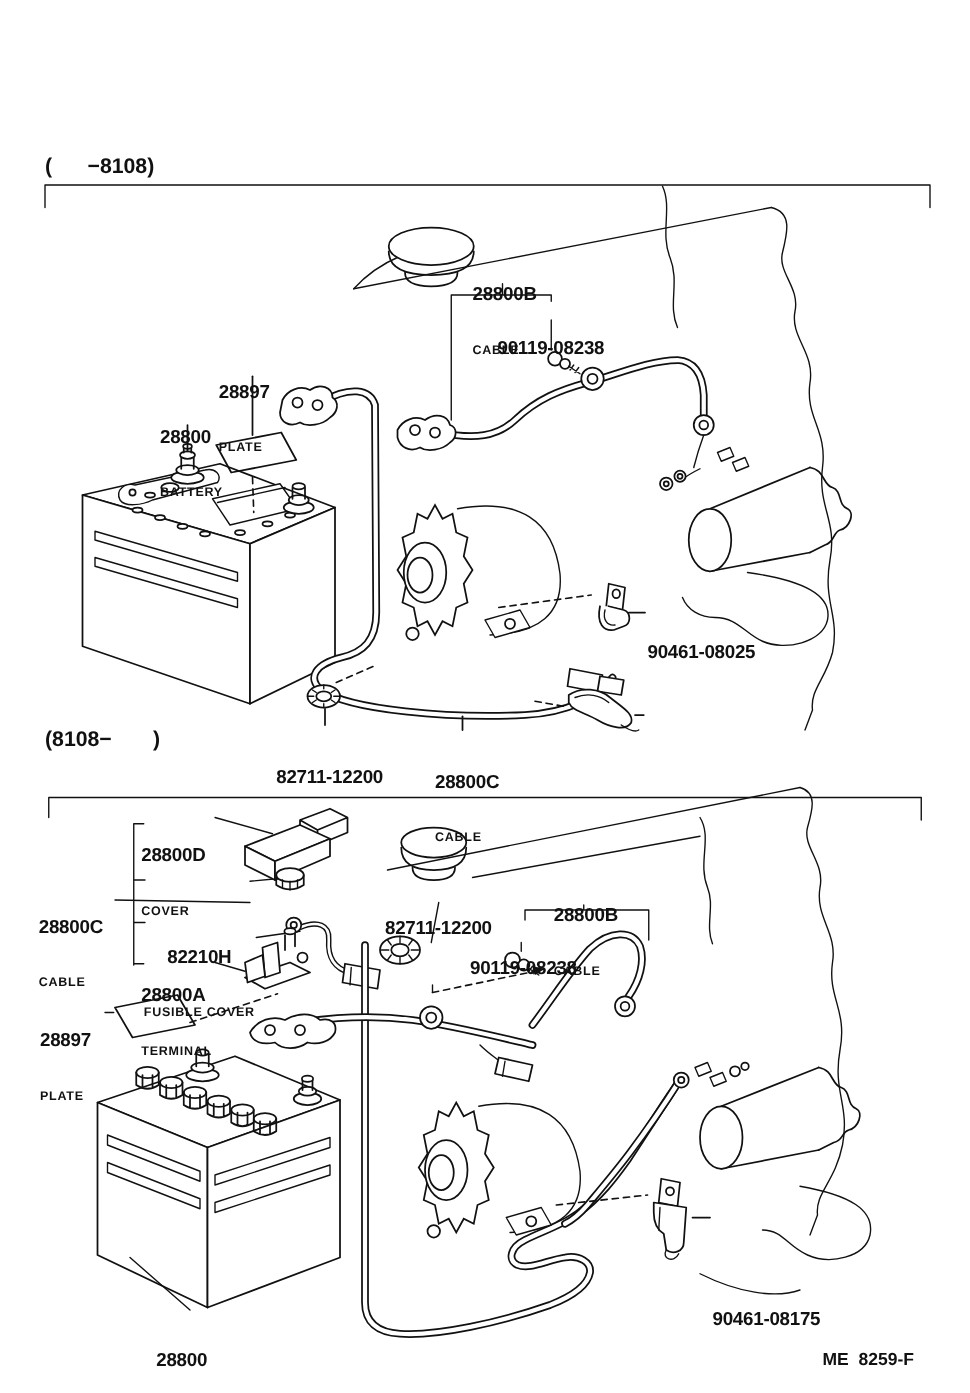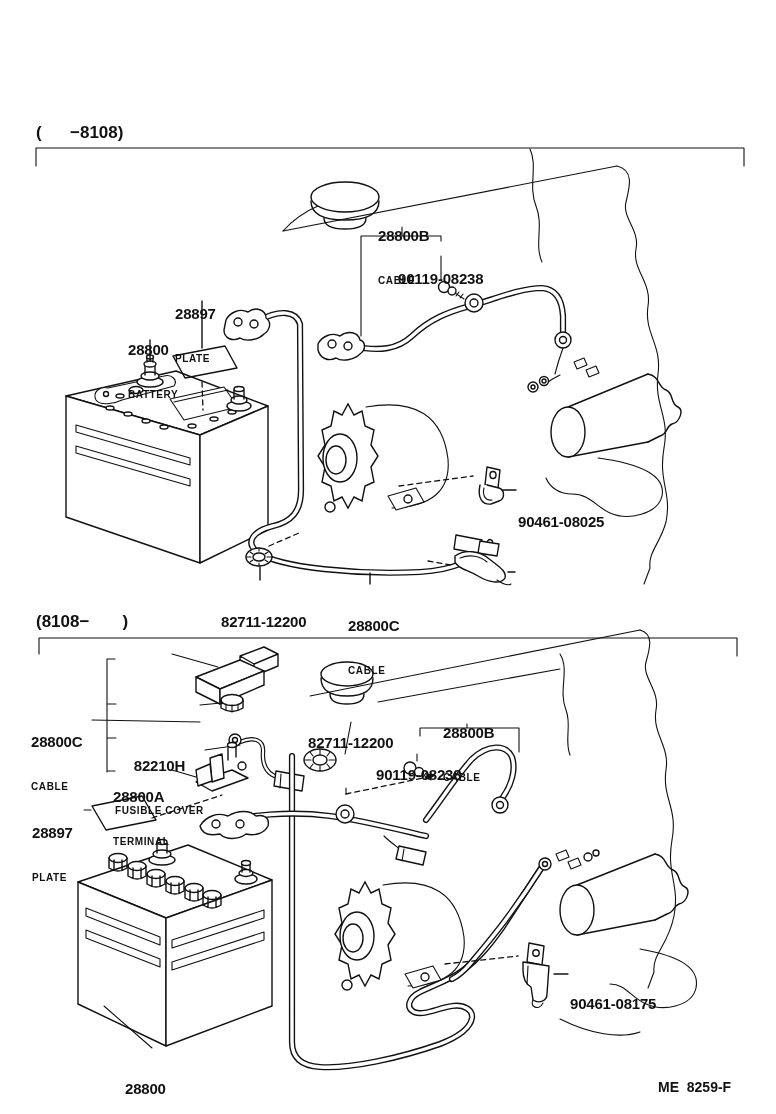--- a/index.html
+++ b/index.html
@@ -32,24 +32,24 @@
   .lbl-t-cablec{left:348px;top:542px;}
   .lbl-b-cover{left:113px;top:601px;}
   .lbl-b-nut{left:115px;top:652px;}
   .lbl-b-cablec{left:31px;top:658px;}
   .lbl-b-fuse{left:115px;top:682px;text-align:center;}
   .lbl-b-term{left:113px;top:713px;}
   .lbl-b-grommet{left:308px;top:659px;}
   .lbl-b-cableb{left:443px;top:649px;}
   .lbl-b-bolt{left:376px;top:691px;}
   .lbl-b-plate{left:32px;top:749px;}
-  .lbl-b-clamp{left:570px;top:920px;}
+  .lbl-b-clamp{left:570px;top:972px;}
   .lbl-b-batt{left:125px;top:1005px;}
   .range-top{left:36px;top:80px;}
-  .range-bottom{left:36px;top:569px;text-align:right;}
+  .range-bottom{left:36px;top:539px;text-align:right;}
   .figcode{left:658px;top:1036px;}
 </style>
 </head>
 <body>
 
 <div id="page">
 
 <svg id="art" width="776" height="1114" viewBox="0 0 776 1114">
   <defs>
     <pattern id="hatch" width="6" height="6" patternUnits="userSpaceOnUse" patternTransform="rotate(45)">
@@ -410,20 +410,24 @@
   <div class="num">90461-08025</div>
 </div>
 <div class="plbl lbl-t-grommet">
   <div class="num">82711-12200</div>
 </div>
 <div class="plbl lbl-t-cablec">
   <div class="num">28800C</div>
   <div class="sub">CABLE</div>
 </div>
 
+<div class="plbl lbl-b-cover">
+  <div class="num">28800D</div>
+  <div class="sub">COVER</div>
+</div>
 <div class="plbl lbl-b-cablec">
   <div class="num">28800C</div>
   <div class="sub">CABLE</div>
 </div>
 <div class="plbl lbl-b-fuse">
   <div class="num">82210H</div>
   <div class="sub">FUSIBLE COVER</div>
 </div>
 <div class="plbl lbl-b-term">
   <div class="num">28800A</div>

